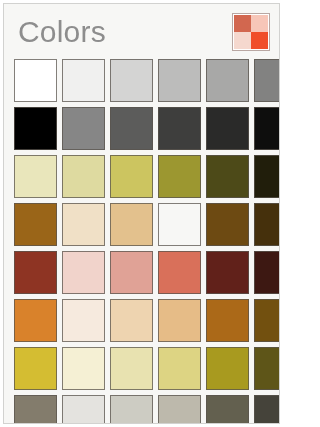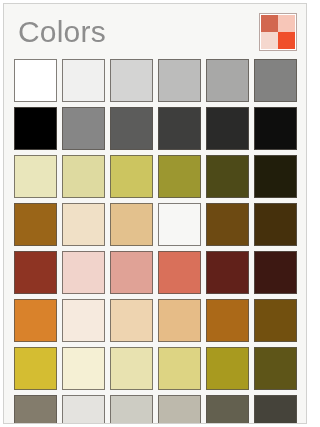--- a/index.html
+++ b/index.html
@@ -12,21 +12,21 @@
     width: 311px;
     height: 427px;
     overflow: hidden;
     font-family: "Liberation Sans", sans-serif;
   }
 
   #panel {
     position: absolute;
     left: 3px;
     top: 3px;
-    width: 304px;
+    width: 277px;
     height: 421px;
     box-sizing: border-box;
     background: #f7f7f5;
     border: 1px solid #d2d2d0;
     overflow: hidden;
   }
 
   #header {
     position: relative;
     height: 55px;

